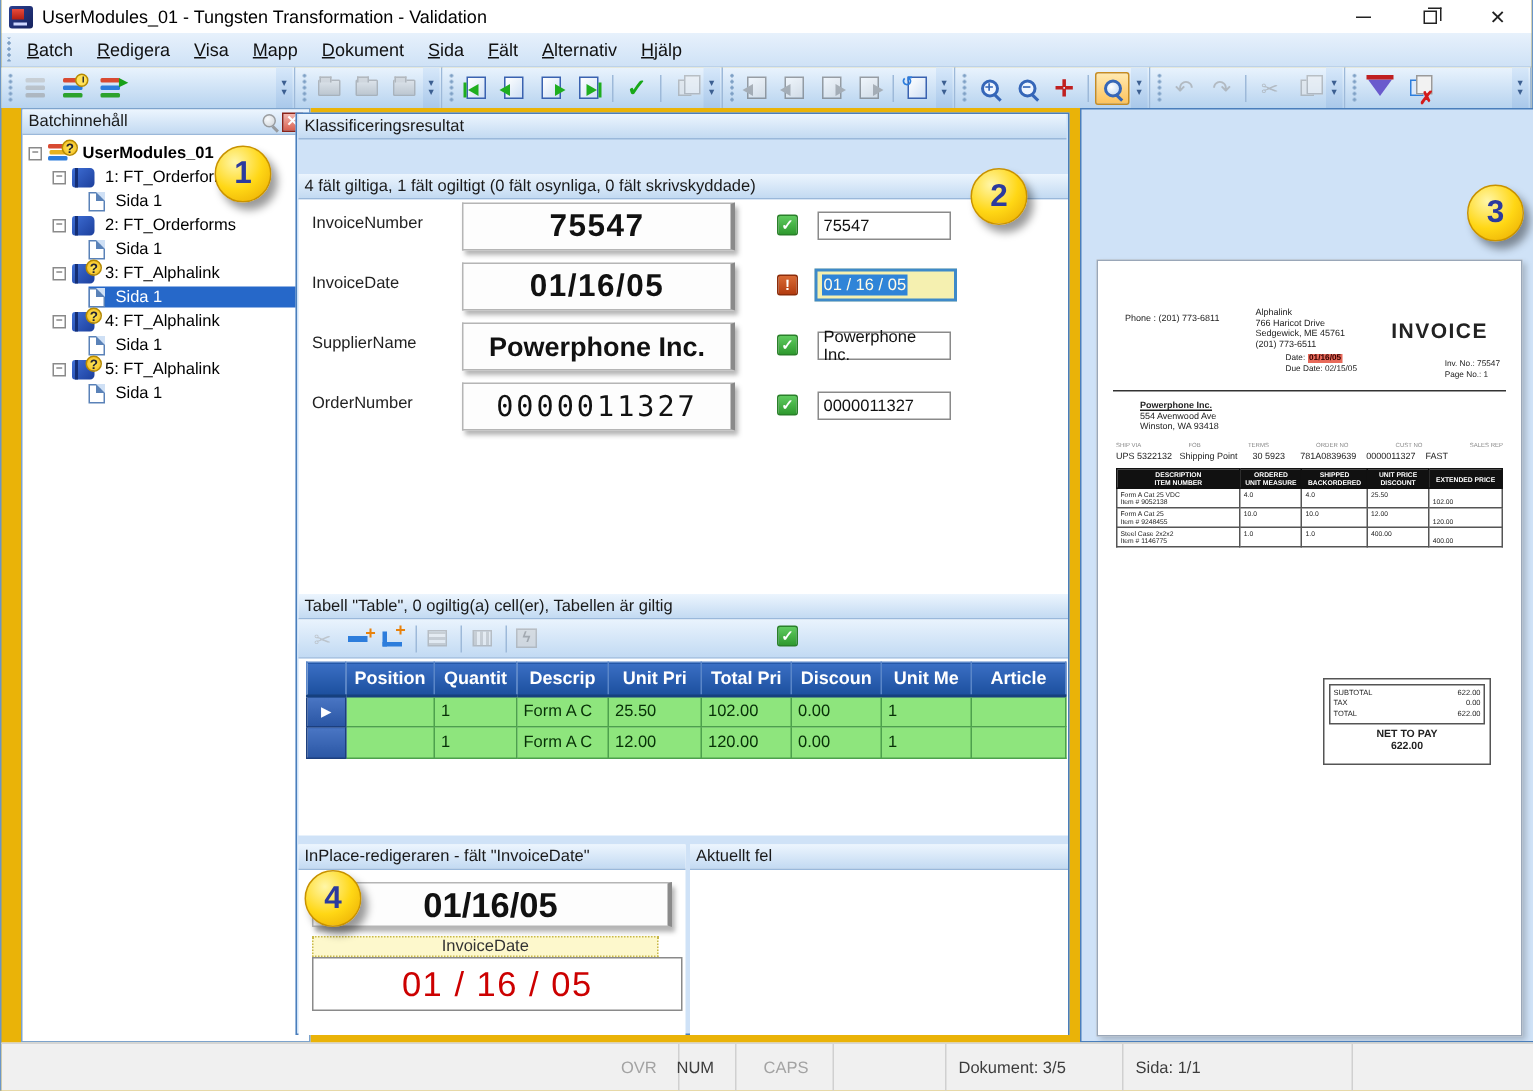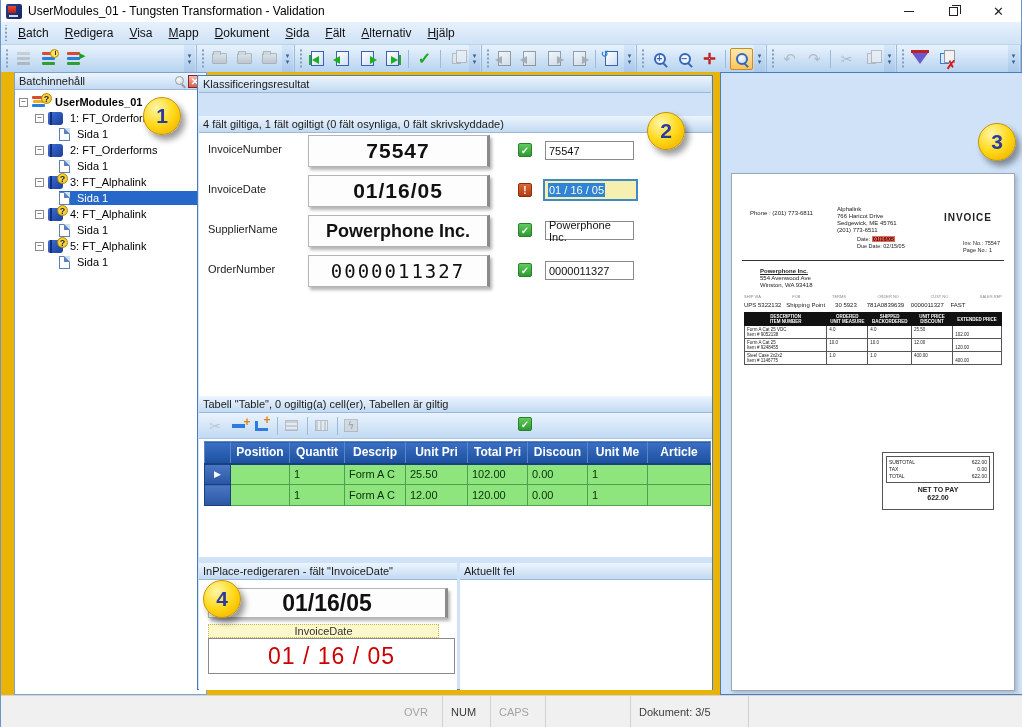--- a/index.html
+++ b/index.html
@@ -130,41 +130,41 @@
   .ip-snippet { position:absolute; left:9px; top:25px; width:240px; height:30px; background:#fdfdfd; border:1px solid #b5b5b5; border-right:3px solid #8a8a8a; box-shadow:2px 3px 3px rgba(90,90,90,.45); display:flex; align-items:center; justify-content:center; font-weight:bold; font-size:23px; color:#111; }
   .ip-label { position:absolute; left:9px; top:61px; width:231px; height:14px; background:#fdf8cc; border:1px dotted #c8b84a; font-size:11px; color:#333; text-align:center; }
   .ip-value { position:absolute; left:9px; top:75px; width:247px; height:36px; border:1px solid #8a8a8a; background:#fff; color:#cc0000; font-size:23px; display:flex; align-items:center; justify-content:center; letter-spacing:1px; }
   .err-text { position:absolute; left:10px; top:20px; font-size:21px; font-weight:bold; color:#cc0000; line-height:27px; }
 
   
   .right-panel { position:absolute; left:719px; top:72px; width:303px; height:623px; background:#cfe2f7; border:1px solid #4a7ebb; overflow:hidden; }
   .doc-page { position:absolute; left:10px; top:100px; width:284px; height:518px; background:#fff; border:1px solid #9aa7b8; box-shadow:2px 2px 4px rgba(0,0,0,.2); font-size:6px; color:#222; }
   .inv-phone { position:absolute; left:18px; top:36px; font-size:6px; }
   .inv-company { position:absolute; left:105px; top:32px; font-size:6px; line-height:7px; }
-  .inv-title { position:absolute; right:22px; top:38px; font-size:10px; font-weight:bold; letter-spacing:1px;margin-left:16px; }
+  .inv-title { position:absolute; right:22px; top:38px; font-size:14px; font-weight:bold; letter-spacing:1px;margin-left:16px; }
   .inv-dates { position:absolute; left:125px; top:62px; font-size:5.5px; line-height:7px; }
   .inv-date-val { background:#e86a5a; color:#300; padding:0 1px; font-weight:bold; }
   .inv-refs { position:absolute; right:14px; top:66px; font-size:5.5px; line-height:7px; text-align:left; }
   .inv-hr { position:absolute; left:10px; right:10px; top:86px; height:1px; background:#333; }
   .inv-billto { position:absolute; left:28px; top:94px; font-size:6px; line-height:7px; }
   .inv-billto .b1 { font-weight:bold; text-decoration:underline; }
   .inv-tinyhdr { position:absolute; left:12px; right:12px; top:120px; display:flex; justify-content:space-between; font-size:4px; color:#888; }
   .inv-ship { position:absolute; left:12px; top:128px; font-size:6px; white-space:pre; }
   .inv-table { position:absolute; left:12px; top:138px; width:258px; border-collapse:collapse; font-size:4.5px; }
   .inv-table th { background:#111; color:#fff; border:1px solid #111; padding:1px; white-space:pre-line; line-height:5px; font-weight:bold; }
   .inv-table td { border:1px solid #555; padding:1px 2px; vertical-align:top; white-space:pre-line; line-height:5px; height:11px; }
   .inv-totals { position:absolute; left:150px; top:278px; width:112px; height:58px; border:1px solid #555; padding:3px; }
   .inv-totals .inner { border:1px solid #555; padding:2px; font-size:5px; line-height:7px; }
   .inv-totals .trow { display:flex; justify-content:space-between; }
   .inv-net { margin-top:3px; font-size:7px; font-weight:bold; text-align:center; line-height:8px; }
 
   
   .statusbar { position:absolute; left:0; top:695px; width:1022px; height:32px; background:#f0f0f0; border-top:1px solid #d5d5d5; font-size:11px; color:#3c3c3c; }
   .sb-seg { position:absolute; top:0; height:100%; display:flex; align-items:center; padding-left:8px; border-right:1px solid #d0d0d0; }
-  .sb-dim { color:#a3a3a3; }
+  .sb-dim { color:#a3a3a3;margin-left:10px; }
 
   
   .ann { position:absolute; width:38px; height:38px; border-radius:50%; background:radial-gradient(circle at 35% 28%, #fff6a8, #ffd715 52%, #e8a700); border:1px solid #c89200; color:#2b3a9e; font-size:21px; font-weight:bold; display:flex; align-items:center; justify-content:center; box-shadow:4px 5px 6px rgba(0,0,0,.40); z-index:50; }
 </style>
 </head>
 <body>
 
 <div id="window">
 
   <div class="titlebar">
@@ -663,20 +663,23 @@
     <div class="sb-seg" style="left:442px;width:48px">
         <span>NUM</span>
       </div>
     <div class="sb-seg sb-dim" style="left:490px;width:55px">
         <span>CAPS</span>
       </div>
     <div class="sb-seg" style="left:545px;width:85px"></div>
     <div class="sb-seg" style="left:630px;width:118px">
         <span>Dokument: 3/5</span>
       </div>
+    <div class="sb-seg" style="left:748px;width:153px">
+        <span>Sida: 1/1</span>
+      </div>
   </div>
 
   <div class="ann" style="left:142px;top:97px">1</div>
   <div class="ann" style="left:646px;top:112px">2</div>
   <div class="ann" style="left:977px;top:123px">3</div>
   <div class="ann" style="left:202px;top:580px">4</div>
 
 </div>
 
 </body></html>

